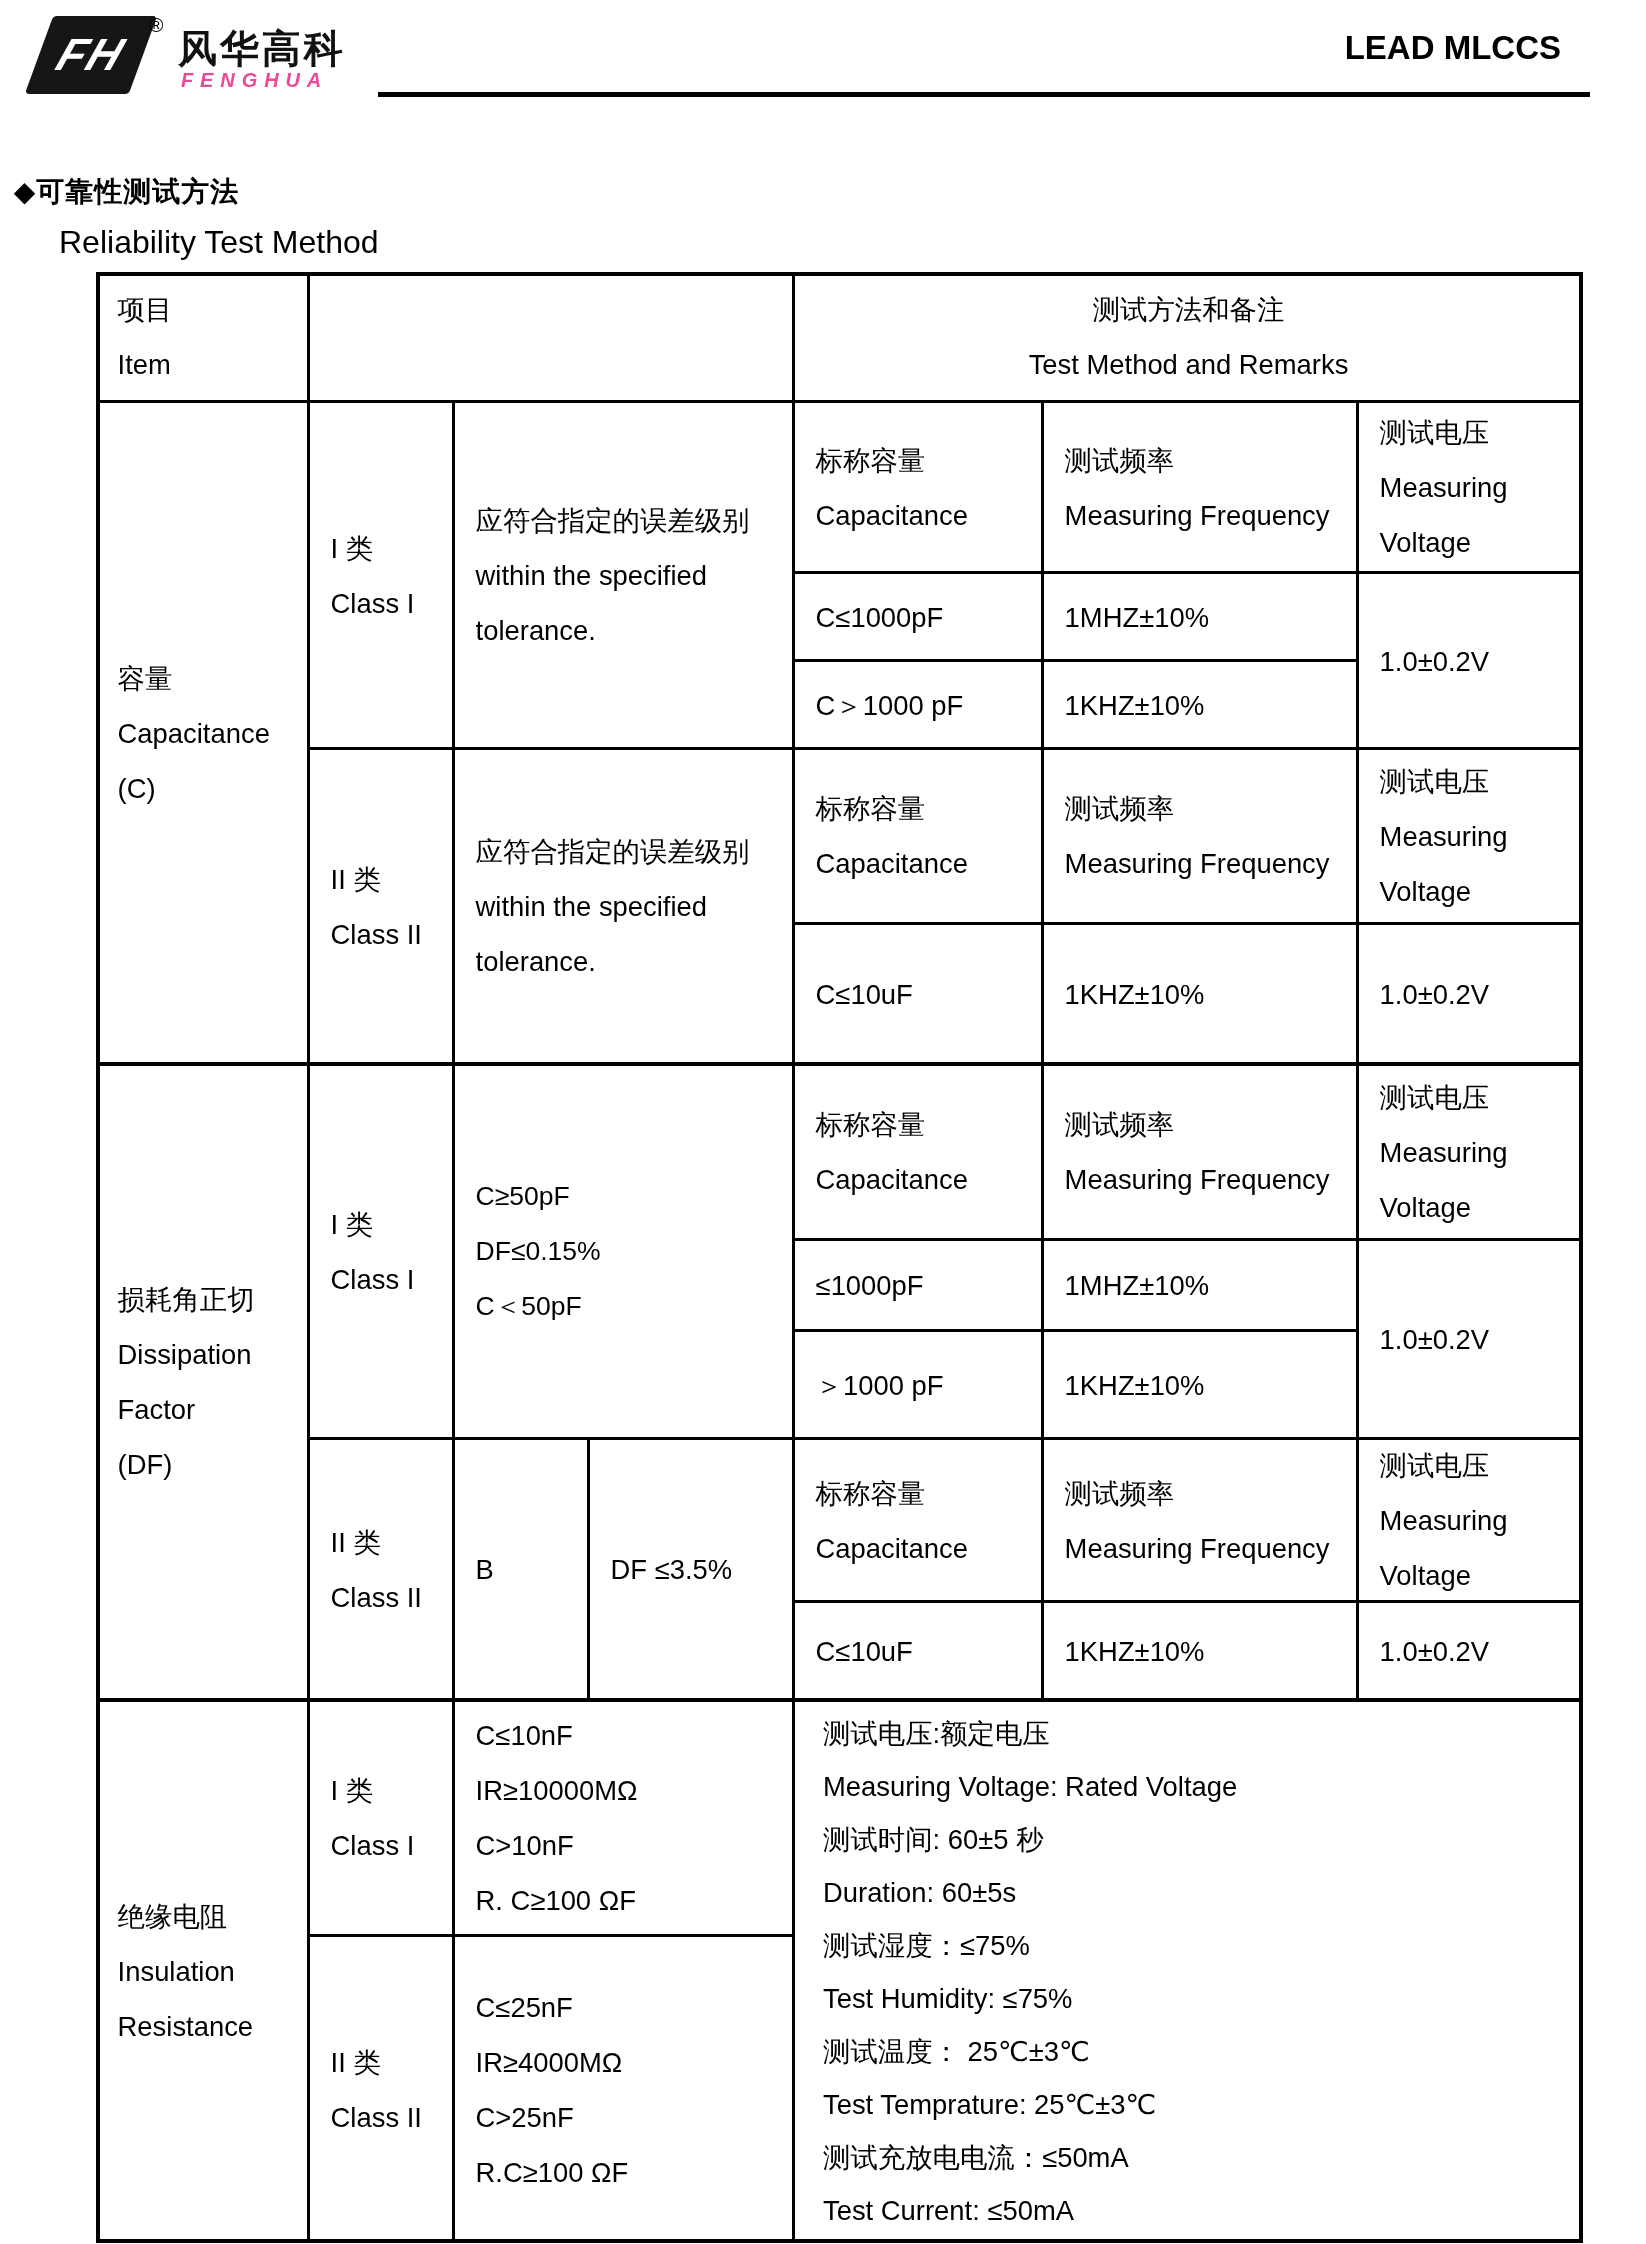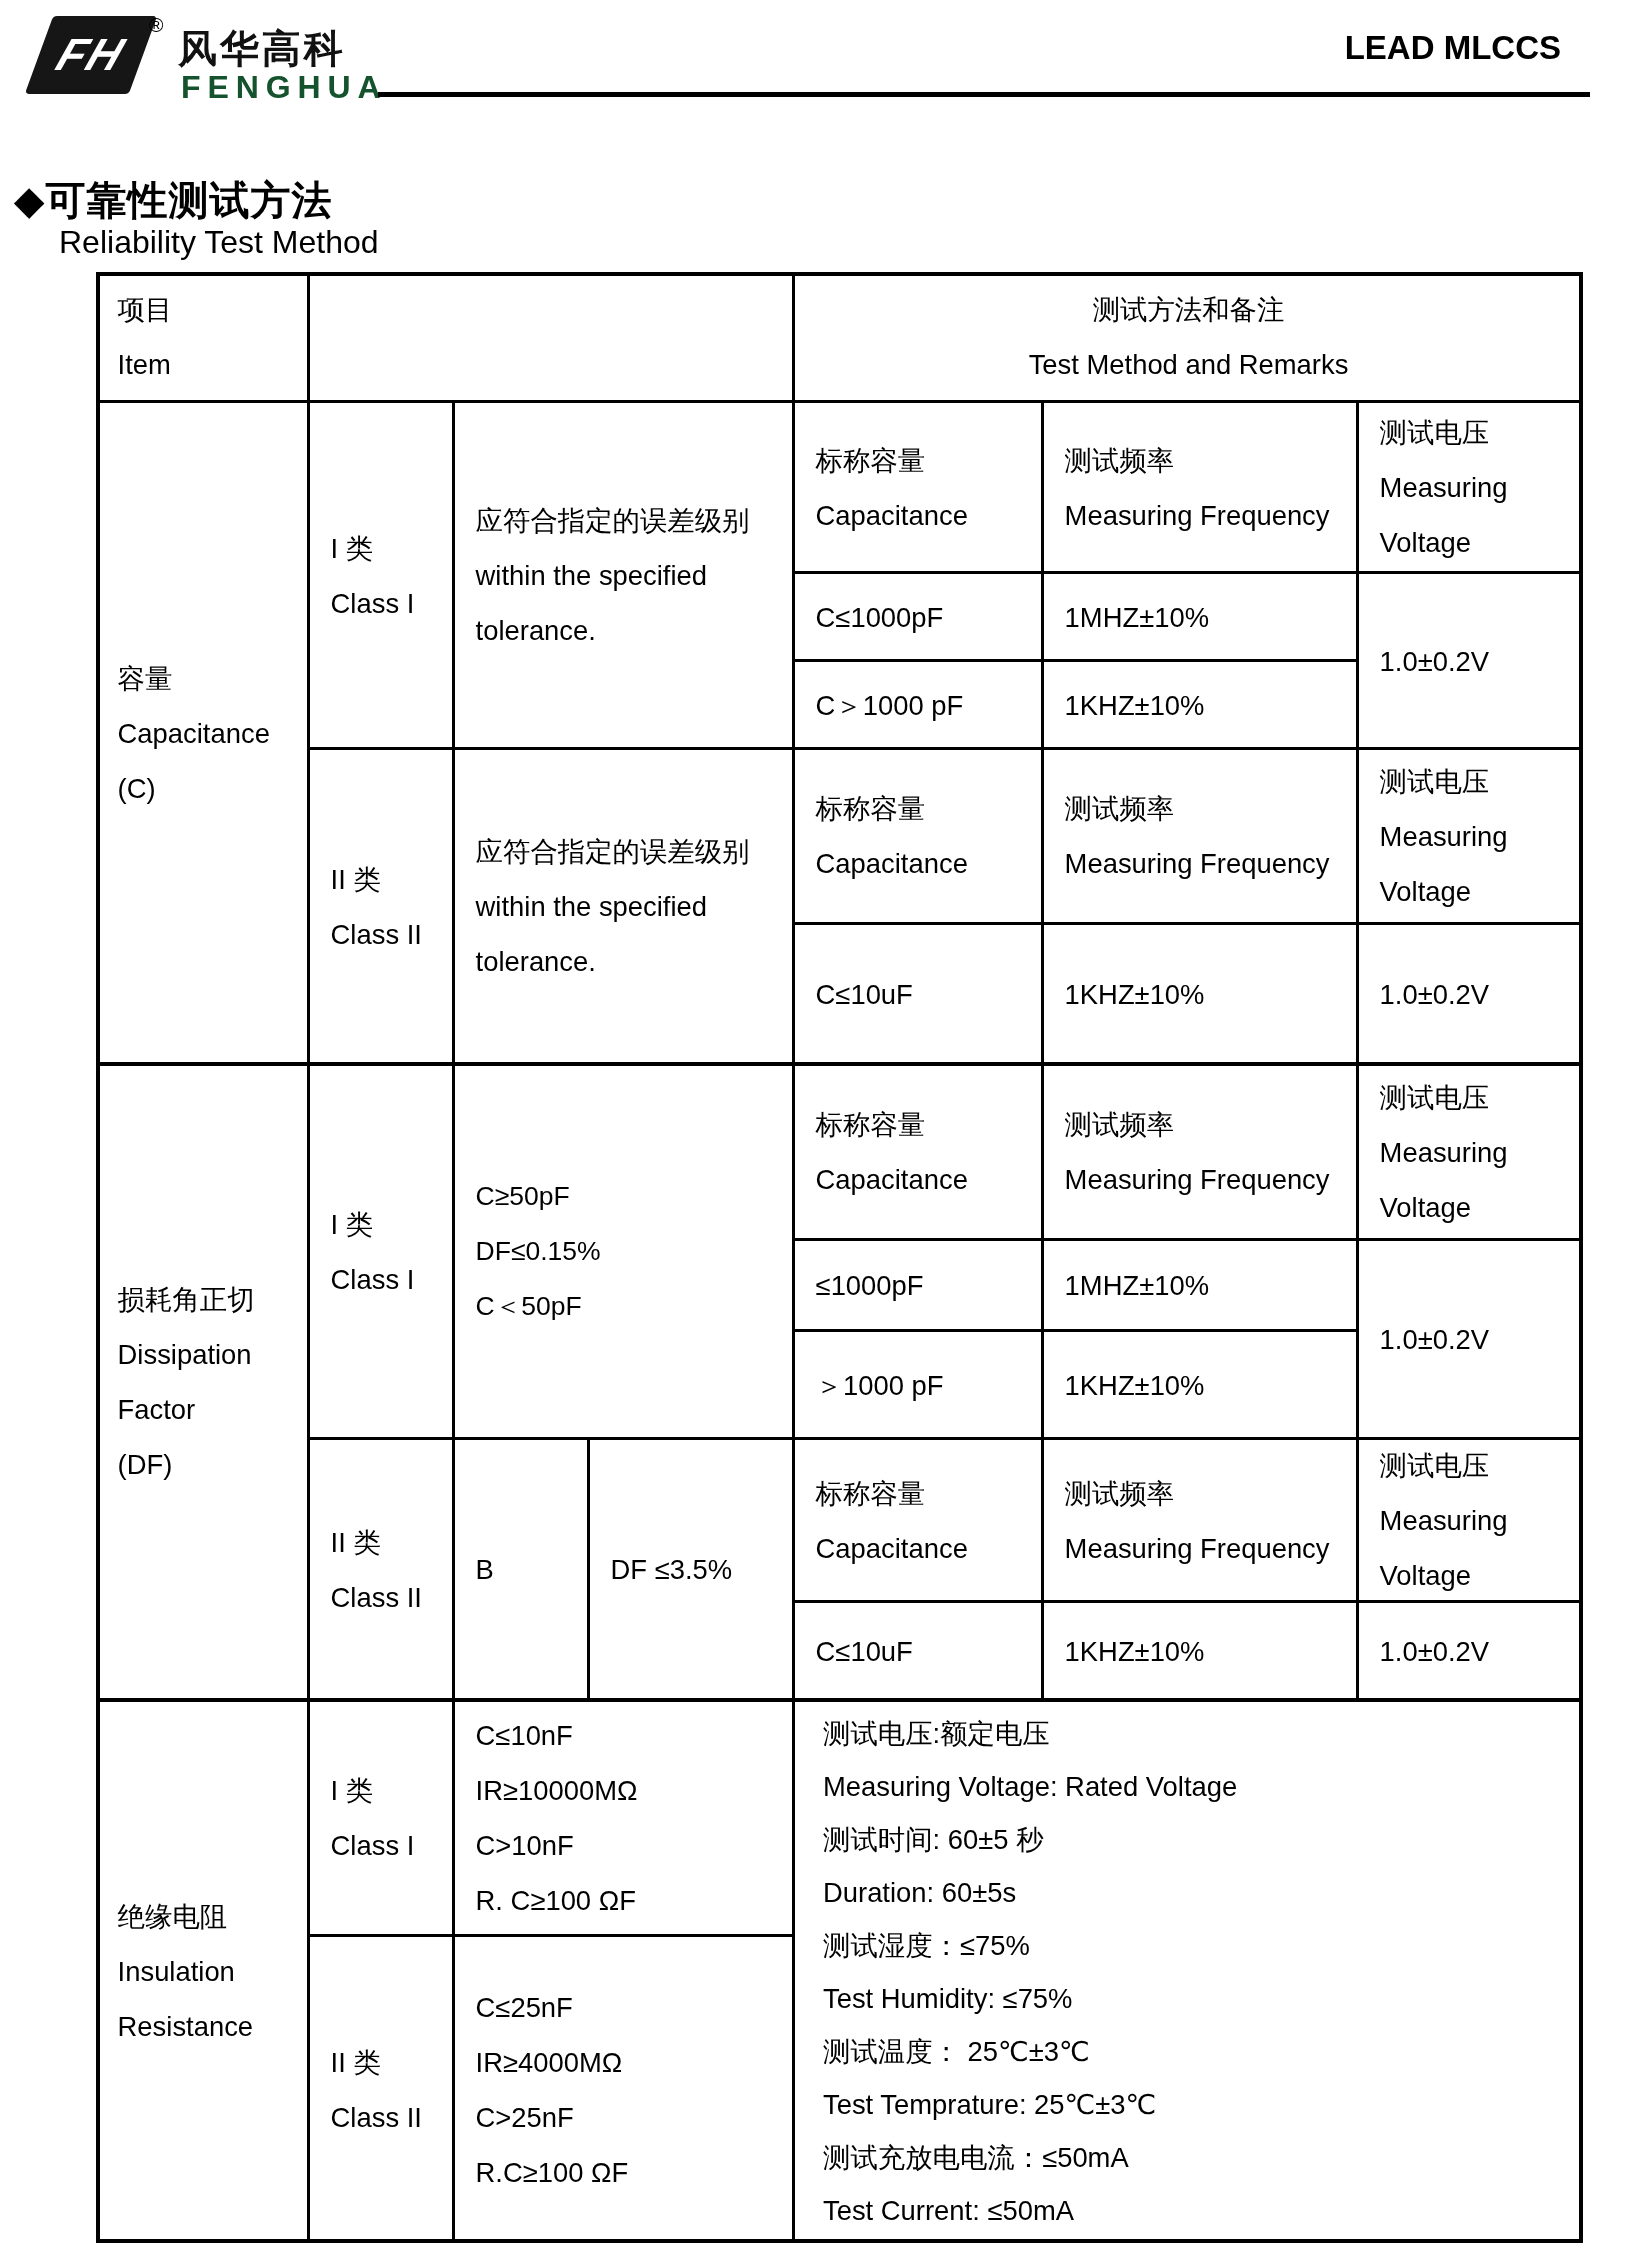--- a/index.html
+++ b/index.html
@@ -6,26 +6,26 @@
   body{width:1647px;height:2245px;position:relative;overflow:hidden;
        font-family:"Liberation Sans","DejaVu Sans",sans-serif;color:#000;}
 
   
   .logo-mark{position:absolute;left:39px;top:15.7px;width:104px;height:78px;
              background:#161616;transform:skewX(-20deg);border-radius:3.9px;
              display:flex;align-items:center;justify-content:center;}
   .logo-mark span{color:#fff;font-weight:bold;font-style:italic;font-size:45px;letter-spacing:2px;}
   .reg-mark{position:absolute;left:149px;top:13.7px;font-size:19.6px;}
   .brand-cn{position:absolute;left:178px;top:21.6px;font-size:39px;font-weight:bold;letter-spacing:2.9px;color:#111;}
-  .brand-en{position:absolute;left:181px;top:69px;font-size:32px;font-weight:bold;letter-spacing:6.9px;color:#14532d;}
+  .brand-en{position:absolute;left:181px;top:69px;font-size:20px;font-weight:bold;letter-spacing:6.9px;color:#ec4899;font-style:italic;}
   .doc-title{position:absolute;right:86px;top:29px;font-size:33px;font-weight:bold;}
   .top-rule{position:absolute;left:378px;top:92px;width:1212px;height:4.9px;background:#000;}
 
   
-  .sec-title-cn{position:absolute;left:13.7px;top:173px;font-size:40px;font-weight:600;letter-spacing:1px;}
+  .sec-title-cn{position:absolute;left:13.7px;top:173px;font-size:28px;font-weight:600;letter-spacing:1px;}
   .sec-title-en{position:absolute;left:59px;top:224px;font-size:32px;}
 
   
   .tbl{position:absolute;left:96px;top:272px;width:1487px;height:1971px;}
   .hl,.vl{position:absolute;background:#000;}
   .cell{position:absolute;box-sizing:border-box;display:flex;flex-direction:column;
         justify-content:center;align-items:flex-start;padding-left:21.6px;
         font-size:27.4px;line-height:55px;}
   .cell .ln{line-height:55px;white-space:nowrap;}
   .center{align-items:center;padding-left:0;text-align:center;}

